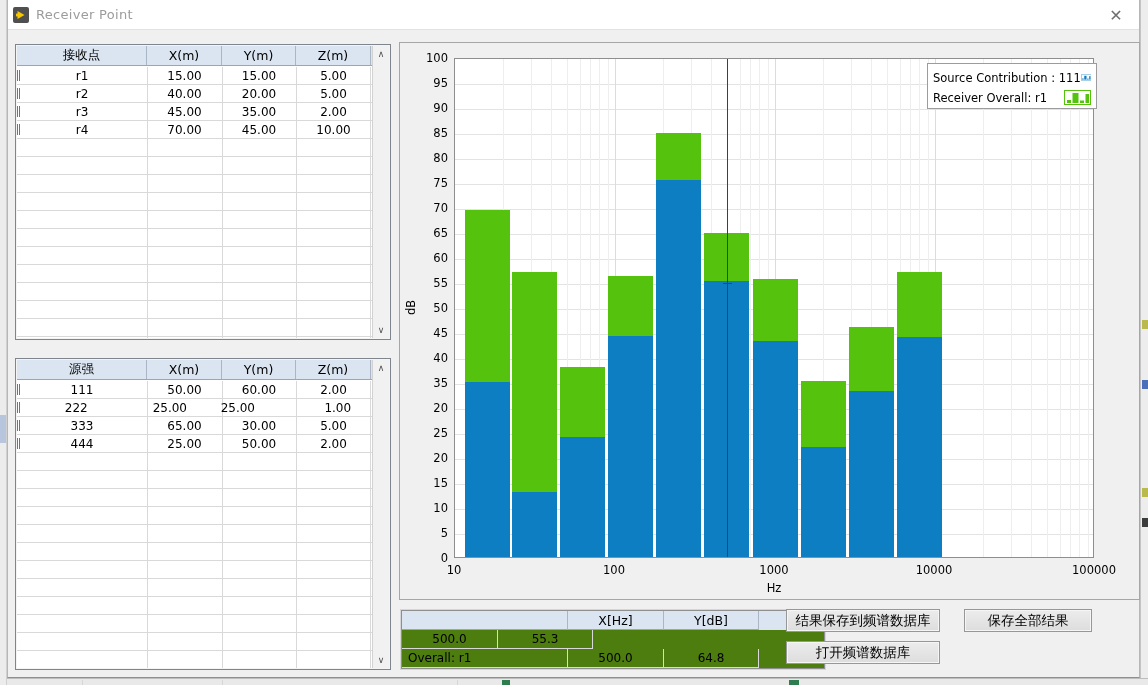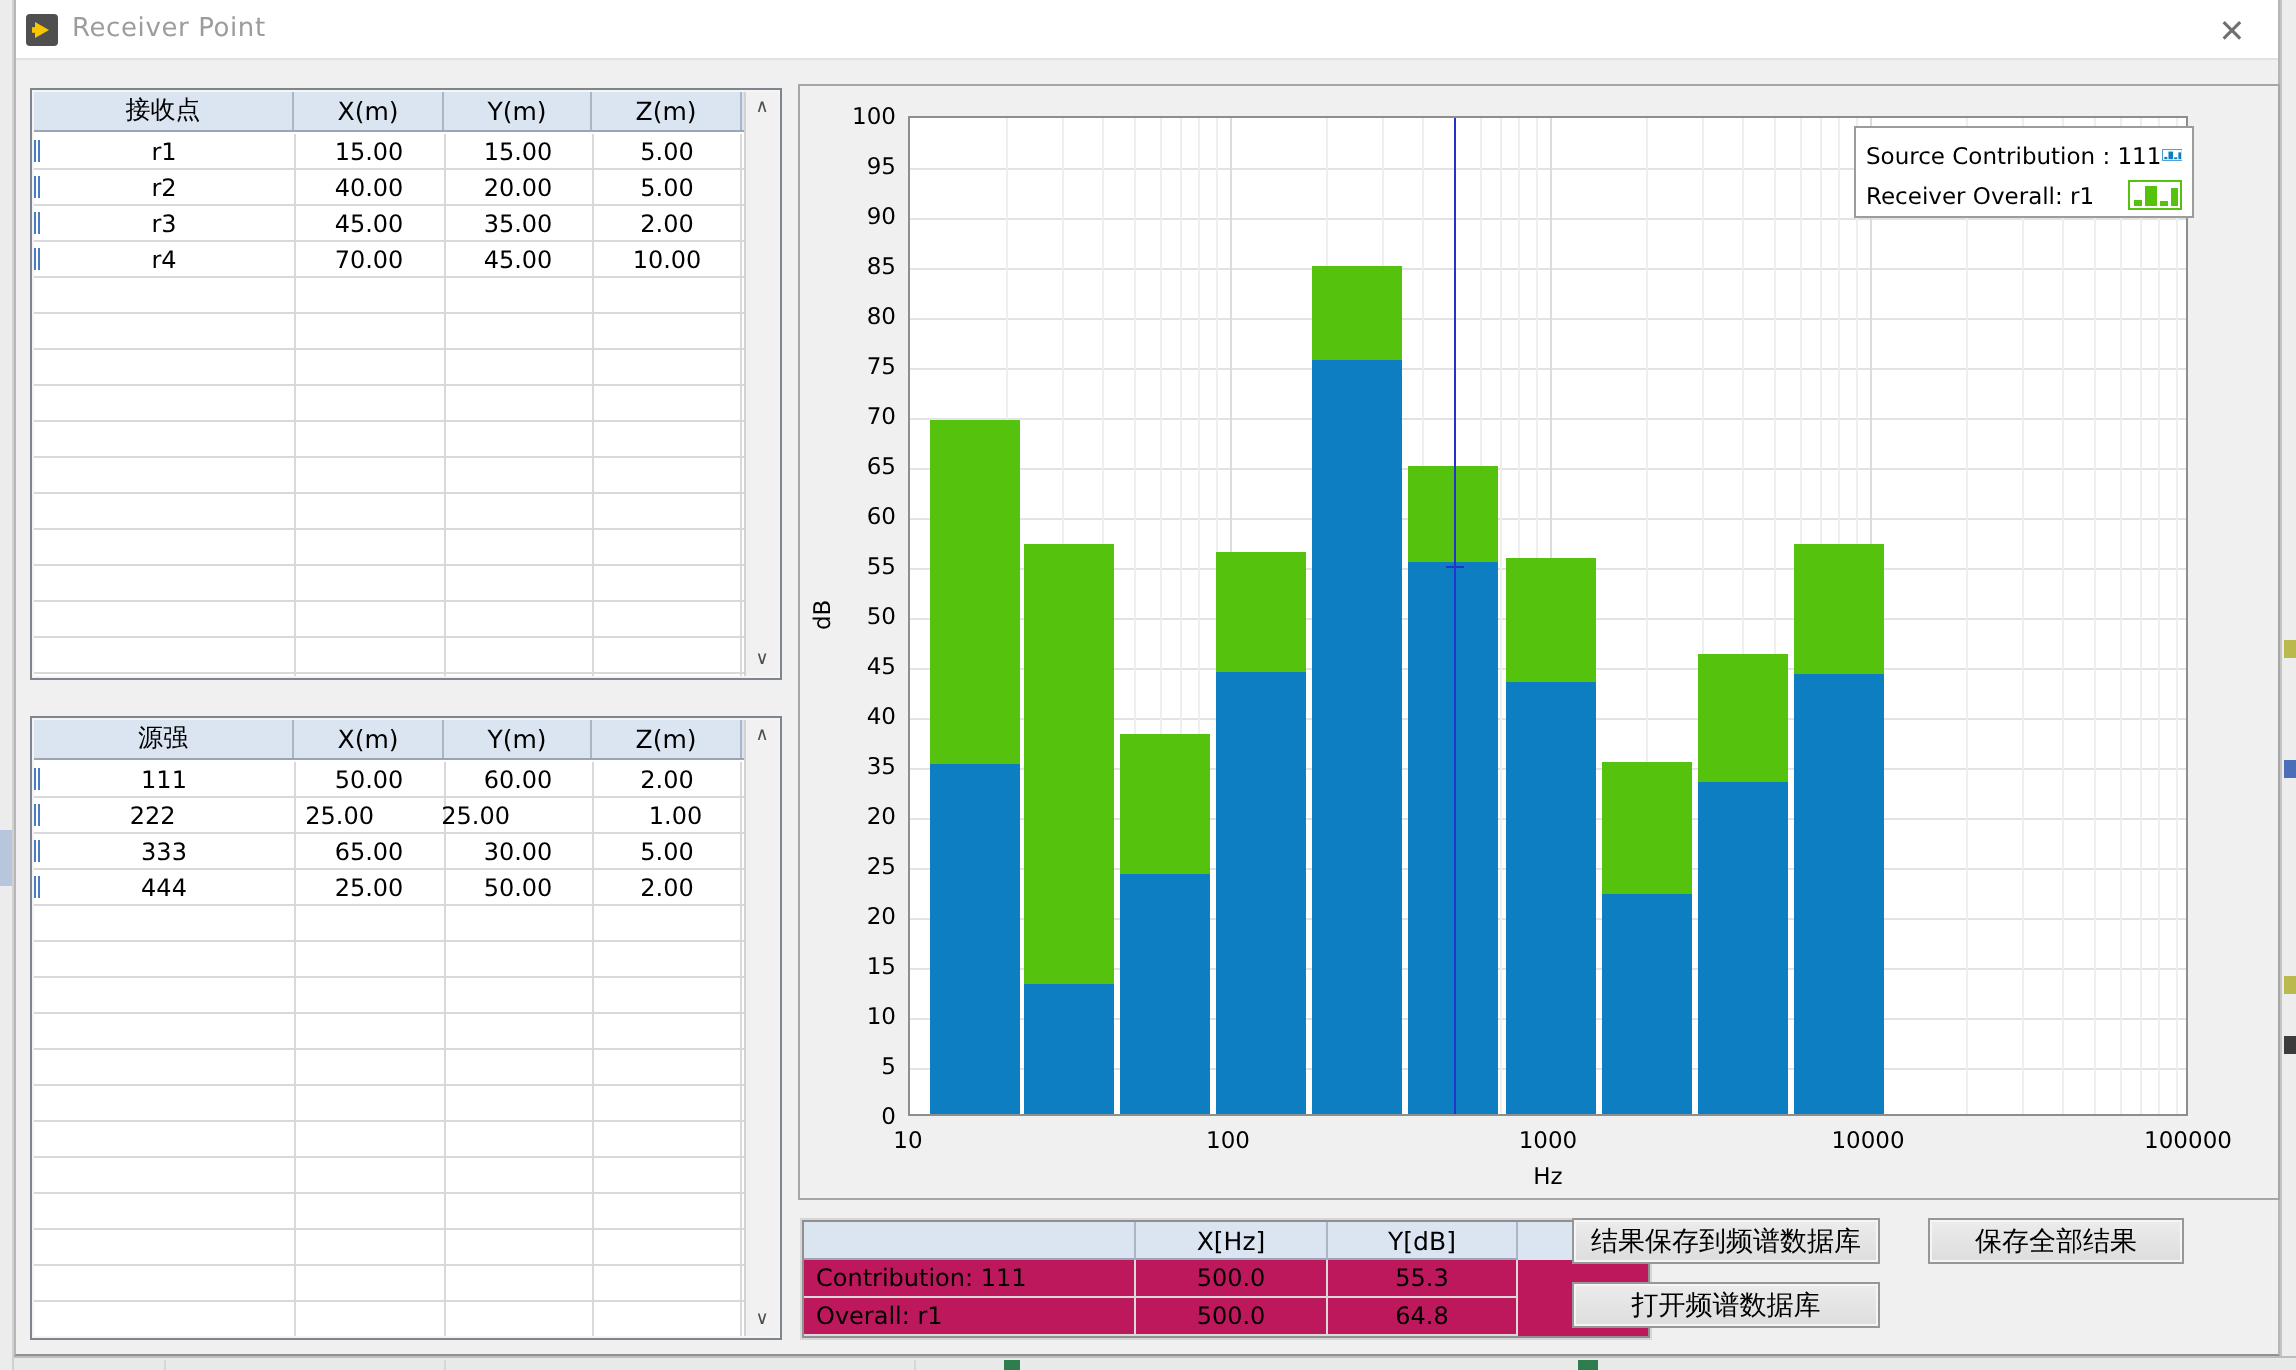--- a/index.html
+++ b/index.html
@@ -56,21 +56,21 @@
   .cursor-cross{position:absolute;height:1px;width:9px;background:#2334c8;}
   .ytick{position:absolute;left:2px;width:46px;text-align:right;font-size:11.5px;color:#000;height:14px;line-height:14px;}
   .ylab{position:absolute;left:-4px;top:250px;width:30px;font-size:11.5px;color:#000;transform:rotate(-90deg);}
   .xtick{position:absolute;width:80px;text-align:center;font-size:11.5px;color:#000;top:520px;}
   .xlab{position:absolute;top:538px;left:334px;width:80px;text-align:center;font-size:11.5px;color:#000;}
   .legend{position:absolute;left:527px;top:20px;width:170px;height:46px;background:#ffffff;border:1px solid #9c9c9c;padding:3px 5px;}
   .legend-row{height:19px;display:flex;align-items:center;justify-content:space-between;margin-top:1px;}
   .legend-label{font-size:11.5px;color:#000;white-space:nowrap;}
 
   
-  .cursor-table{position:absolute;left:393px;top:610px;width:424px;height:59px;background:#be185d;
+  .cursor-table{position:absolute;left:393px;top:610px;width:424px;height:59px;background:#4d7c0f;
     border:1px solid #8f8f8f;box-shadow:0 0 0 1px #d6d6d6;}
   .ct-row{display:flex;height:19px;}
   .ct-row.hdr{background:#dbe5f1;}
   .ct-cell{height:100%;display:flex;align-items:center;justify-content:center;font-size:12px;color:#000;
     border-right:1px solid #d9d9d9;border-bottom:1px solid #d9d9d9;}
   .ct-row.hdr .ct-cell{border-right:1px solid #aab6c6;border-bottom:1px solid #9aa6b6;font-size:12.5px;}
   .ct-cell.name{justify-content:flex-start;padding-left:6px;}
 
   
   .btn{position:absolute;height:23px;display:flex;align-items:center;justify-content:center;
@@ -344,21 +344,20 @@
     </div>
   </div>
 
   <div class="cursor-table" id="cursor-table">
       <div class="ct-row hdr">
         <div class="ct-cell" style="width: 166px;"></div>
         <div class="ct-cell" style="width: 96px;">X[Hz]</div>
         <div class="ct-cell" style="width: 95px;">Y[dB]</div>
       </div>
       <div class="ct-row">
-        <div class="ct-cell name" style="width: 166px;">Contribution: 111</div>
         <div class="ct-cell" style="width: 96px;">500.0</div>
         <div class="ct-cell" style="width: 95px;">55.3</div>
       </div>
       <div class="ct-row">
         <div class="ct-cell name" style="width: 166px;">Overall: r1</div>
         <div class="ct-cell" style="width: 96px;">500.0</div>
         <div class="ct-cell" style="width: 95px;">64.8</div>
       </div>
     </div>
 

